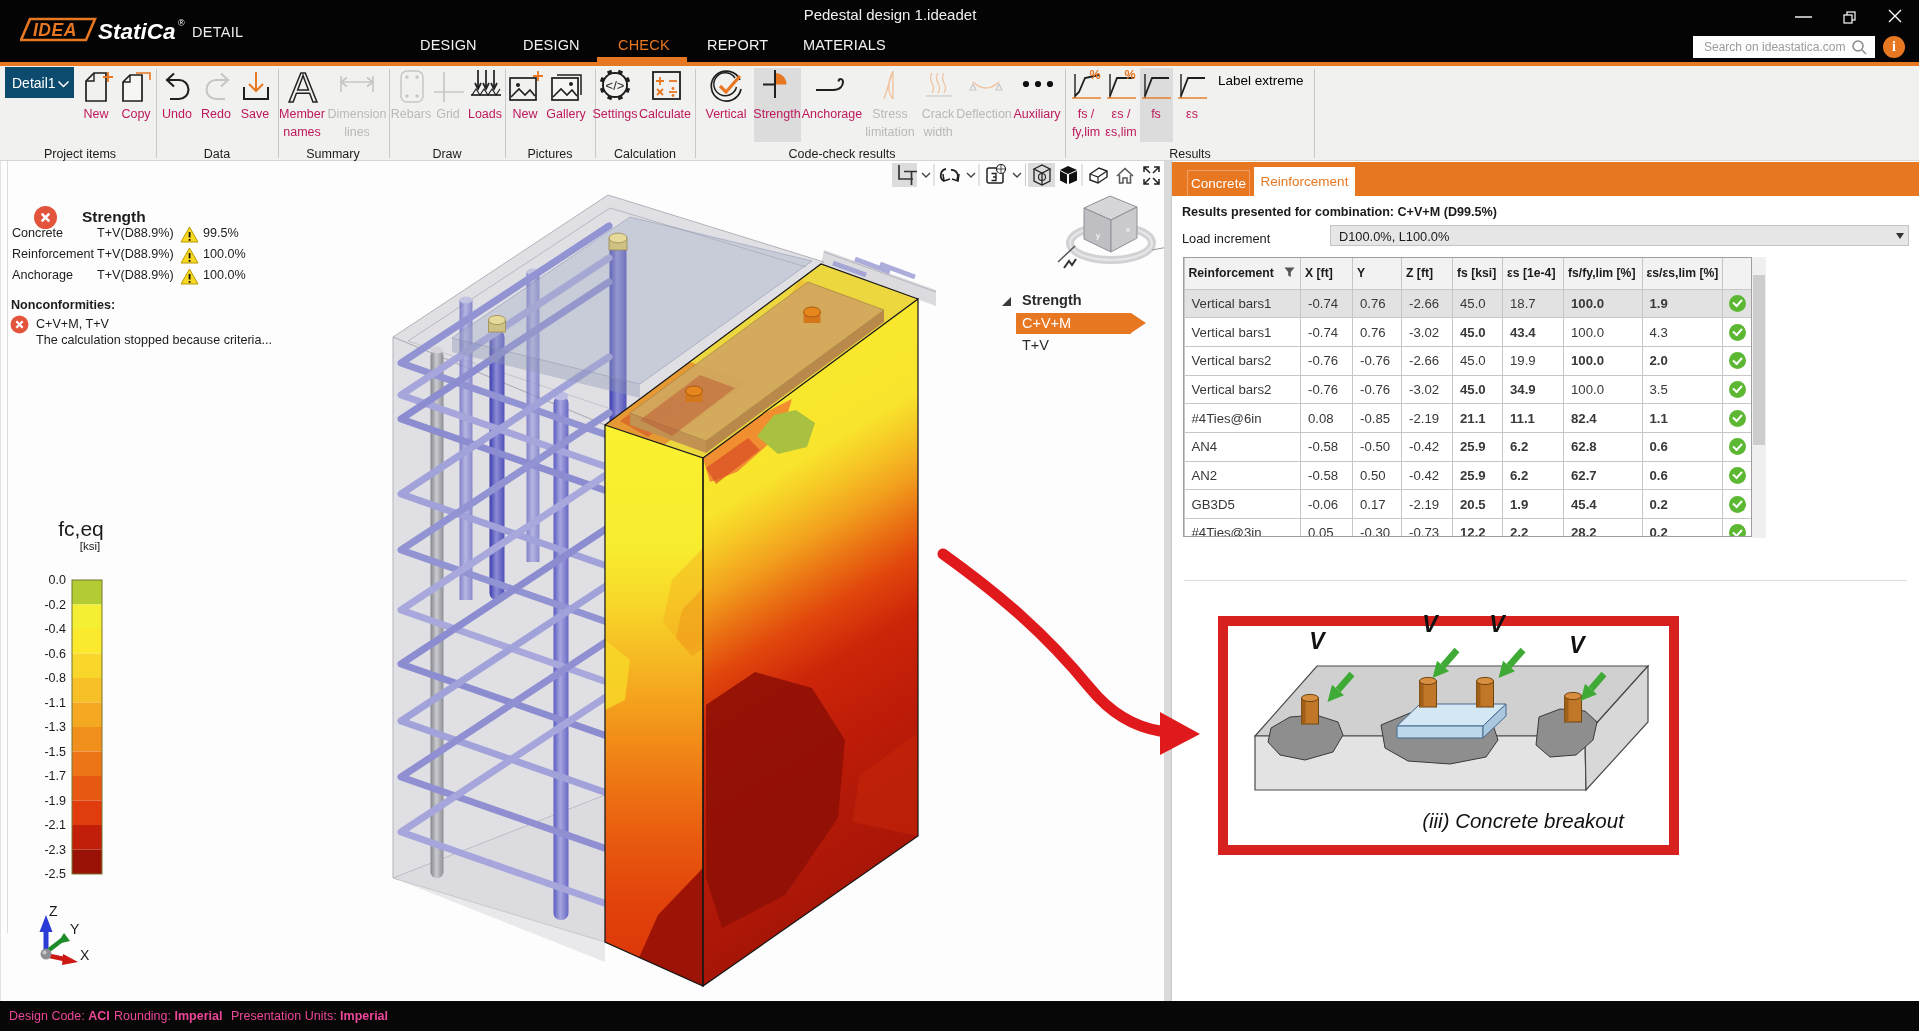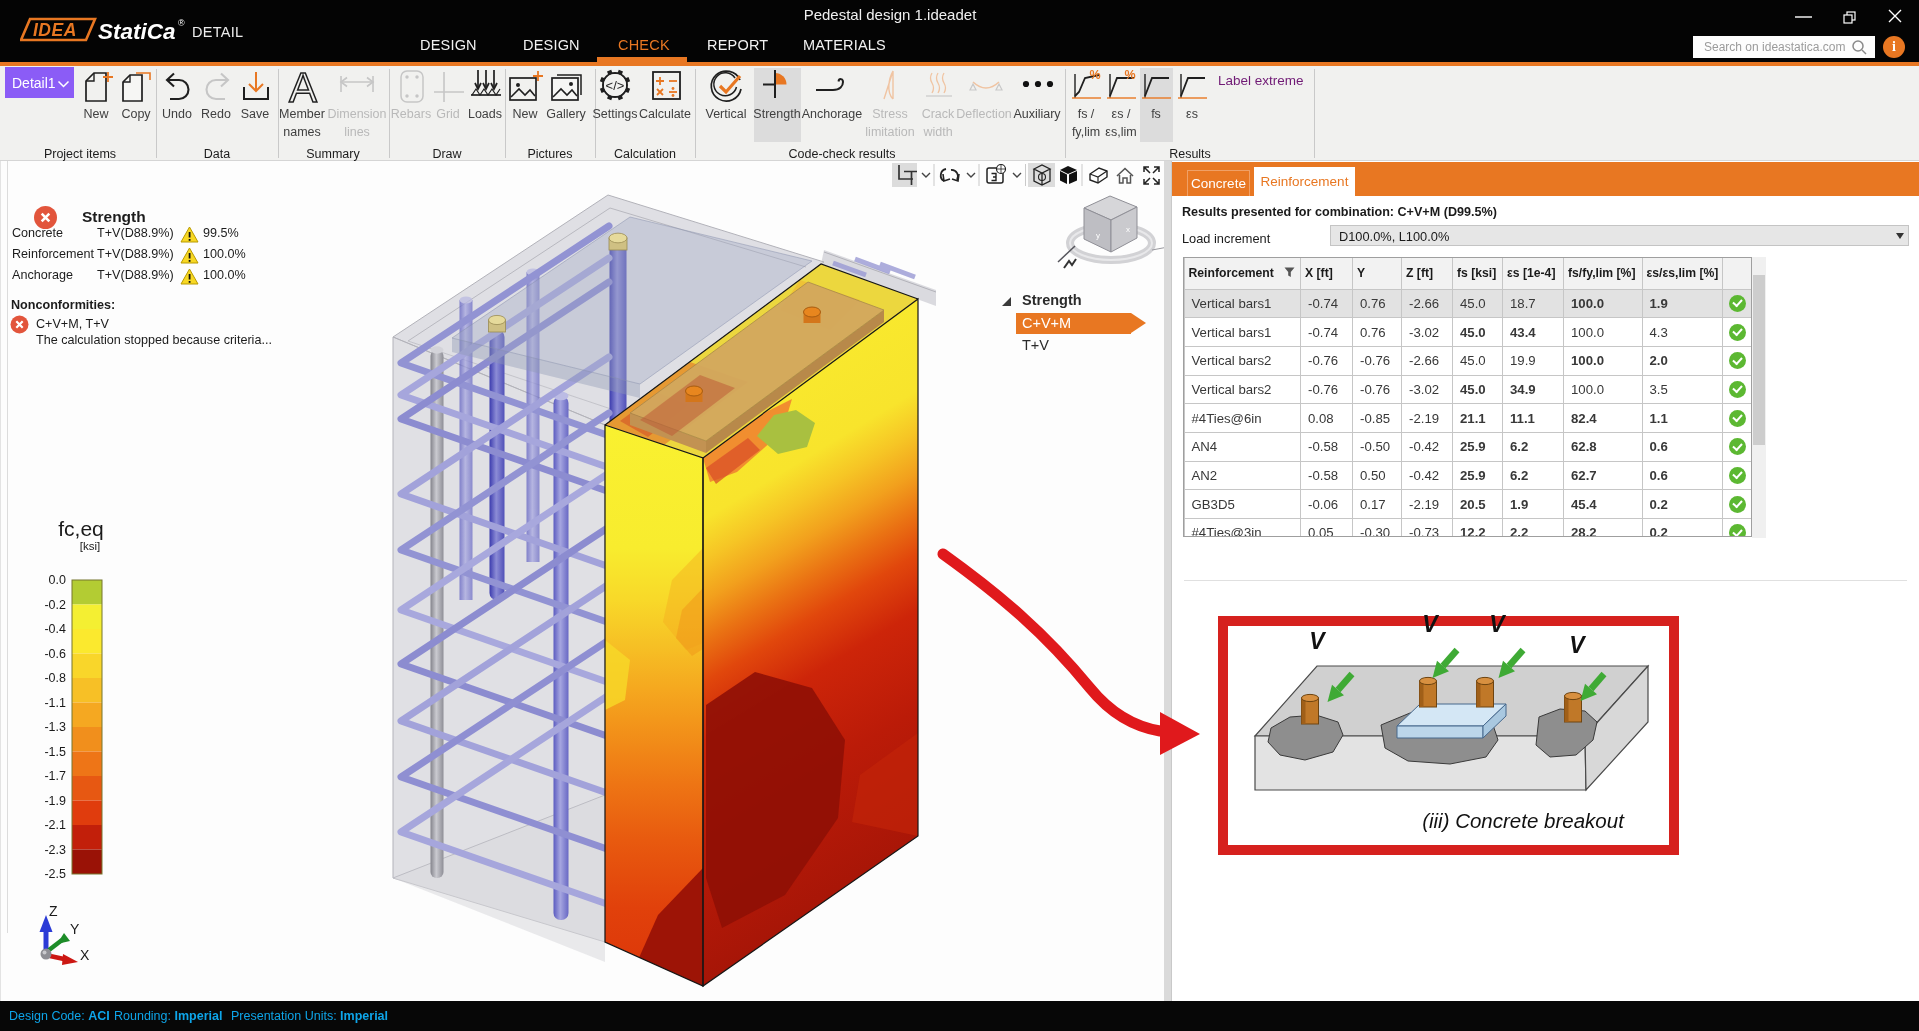--- a/index.html
+++ b/index.html
@@ -16,23 +16,23 @@
   #apptitle { position:absolute; top:6px; left:700px; width:380px; text-align:center; color:#f0f0f0; font-size:15px; }
   #searchbox { position:absolute; left:1693px; top:36px; width:182px; height:22px; background:#fdfdfd; }
   #searchbox span { position:absolute; left:11px; top:4px; color:#9b9b9b; font-size:12px; }
   #infobtn { position:absolute; left:1883px; top:36px; width:22px; height:22px; border-radius:11px; background:#e87722;
      color:#fff; text-align:center; font-size:14px; font-weight:bold; font-family:"Liberation Serif",serif; line-height:22px; }
 
   
   #ribbon { position:absolute; left:0; top:66px; width:1919px; height:95px; background:#f1f1ef; border-bottom:1px solid #d5d5d5;}
   .rsep { position:absolute; top:3px; width:1px; height:89px; background:#c9c9c9; }
   .rlabel { position:absolute; top:81px; font-size:12.5px; color:#1c1c1c; text-align:center; }
-  .btnlbl { position:absolute; font-size:12.5px; color:#404040; text-align:center; line-height:17.5px; top:40px; white-space:nowrap;}
+  .btnlbl { position:absolute; font-size:12.5px; color:#be185d; text-align:center; line-height:17.5px; top:40px; white-space:nowrap;}
   .btnlbl.gray { color:#b9b9b9; }
-  #detail1 { position:absolute; left:5px; top:1px; width:69px; height:31px; background:#8b5cf6; color:#fff; font-size:14px; }
+  #detail1 { position:absolute; left:5px; top:1px; width:69px; height:31px; background:#0c4a6e; color:#fff; font-size:14px; }
   .selbtn { position:absolute; top:2px; height:74px; background:#dcdcdc; }
 
   
   #viewport { position:absolute; left:0; top:161px; width:1164px; height:840px; background:#fdfdfd; border-left:1px solid #e3e3e3;}
   #vscene { position:absolute; left:0; top:0; width:1164px; height:840px; }
   #splitter { position:absolute; left:1164px; top:161px; width:8px; height:840px; background:#dadada; border-right:1px solid #c9c9c9;}
   #leftline { position:absolute; left:7px; top:161px; width:1px; height:772px; background:#dcdcdc; }
 
   
   .vtext { position:absolute; font-size:12.6px; color:#1c1c1c; white-space:nowrap; }
@@ -70,21 +70,21 @@
   #rscroll .thumb { position:absolute; left:1px; top:18px; width:12px; height:170px; background:#cdcdcd; }
   .gcheck { display:inline-block; width:17px; height:17px; border-radius:9px; background:#5cb832; position:relative; vertical-align:middle;}
   .gcheck:after { content:""; position:absolute; left:4px; top:4.5px; width:7px; height:4px;
       border-left:2.5px solid #fff; border-bottom:2.5px solid #fff; transform:rotate(-48deg); }
   #secline { position:absolute; left:12px; top:419px; width:723px; height:1px; background:#e0e0e0; }
 
   
   #redbox { position:absolute; left:46px; top:455px; width:461px; height:239px; border:10px solid #d6211e; background:#fff; }
 
   
-  #statusbar { position:absolute; left:0; top:1001px; width:1919px; height:30px; background:#070707; color:#0ea5e9; font-size:12.5px; }
+  #statusbar { position:absolute; left:0; top:1001px; width:1919px; height:30px; background:#070707; color:#ec4899; font-size:12.5px; }
   #statusbar span { position:absolute; top:8px; }
 </style>
 </head>
 <body>
 <div id="app">
 
   <div id="titlebar">
     <svg class="abs" style="left:20px;top:16px" width="280" height="30" viewBox="0 0 280 30">
       <path d="M10 3 L75 3 L66 24 L1 24 Z" fill="none" stroke="#e87722" stroke-width="2.6"></path>
       <text x="13" y="19.5" font-size="17.5" font-weight="bold" font-style="italic" fill="#e87722" font-family="Liberation Sans" letter-spacing="0.5">IDEA</text>
@@ -291,21 +291,21 @@
 <path d="M3 30 H32" stroke="#e87722" stroke-width="1.4"></path>
 <path d="M6 28 L13 10 H30" fill="none" stroke="#1f1f1f" stroke-width="1.8"></path>
       </svg>
     <div class="btnlbl " style="left:1136px;width:40px">fs</div>
     <svg class="abs" style="left:1175px;top:2px" width="34" height="36" viewBox="0 0 34 36">
         <path d="M6 6 V30" stroke="#1f1f1f" stroke-width="1.4"></path>
 <path d="M3 30 H32" stroke="#e87722" stroke-width="1.4"></path>
 <path d="M6 28 L13 10 H30" fill="none" stroke="#1f1f1f" stroke-width="1.8"></path>
       </svg>
     <div class="btnlbl " style="left:1172px;width:40px">εs</div>
-    <div class="abs" style="left:1218px;top:7px;font-size:13.5px;color:#701a75">Label extreme</div>
+    <div class="abs" style="left:1218px;top:7px;font-size:13.5px;color:#000000">Label extreme</div>
 
   </div>
 
   <div id="viewport"></div>
   <svg id="vscene" style="left:0;top:161px;position:absolute" width="1164" height="840" viewBox="0 161 1164 840">
       <defs>
 <linearGradient id="gradF" gradientUnits="userSpaceOnUse" x1="0" y1="425" x2="0" y2="986">
  <stop offset="0" stop-color="#f9f130"></stop>
           <stop offset="0.22" stop-color="#f8ec2e"></stop>
  <stop offset="0.31" stop-color="#f8d929"></stop>

